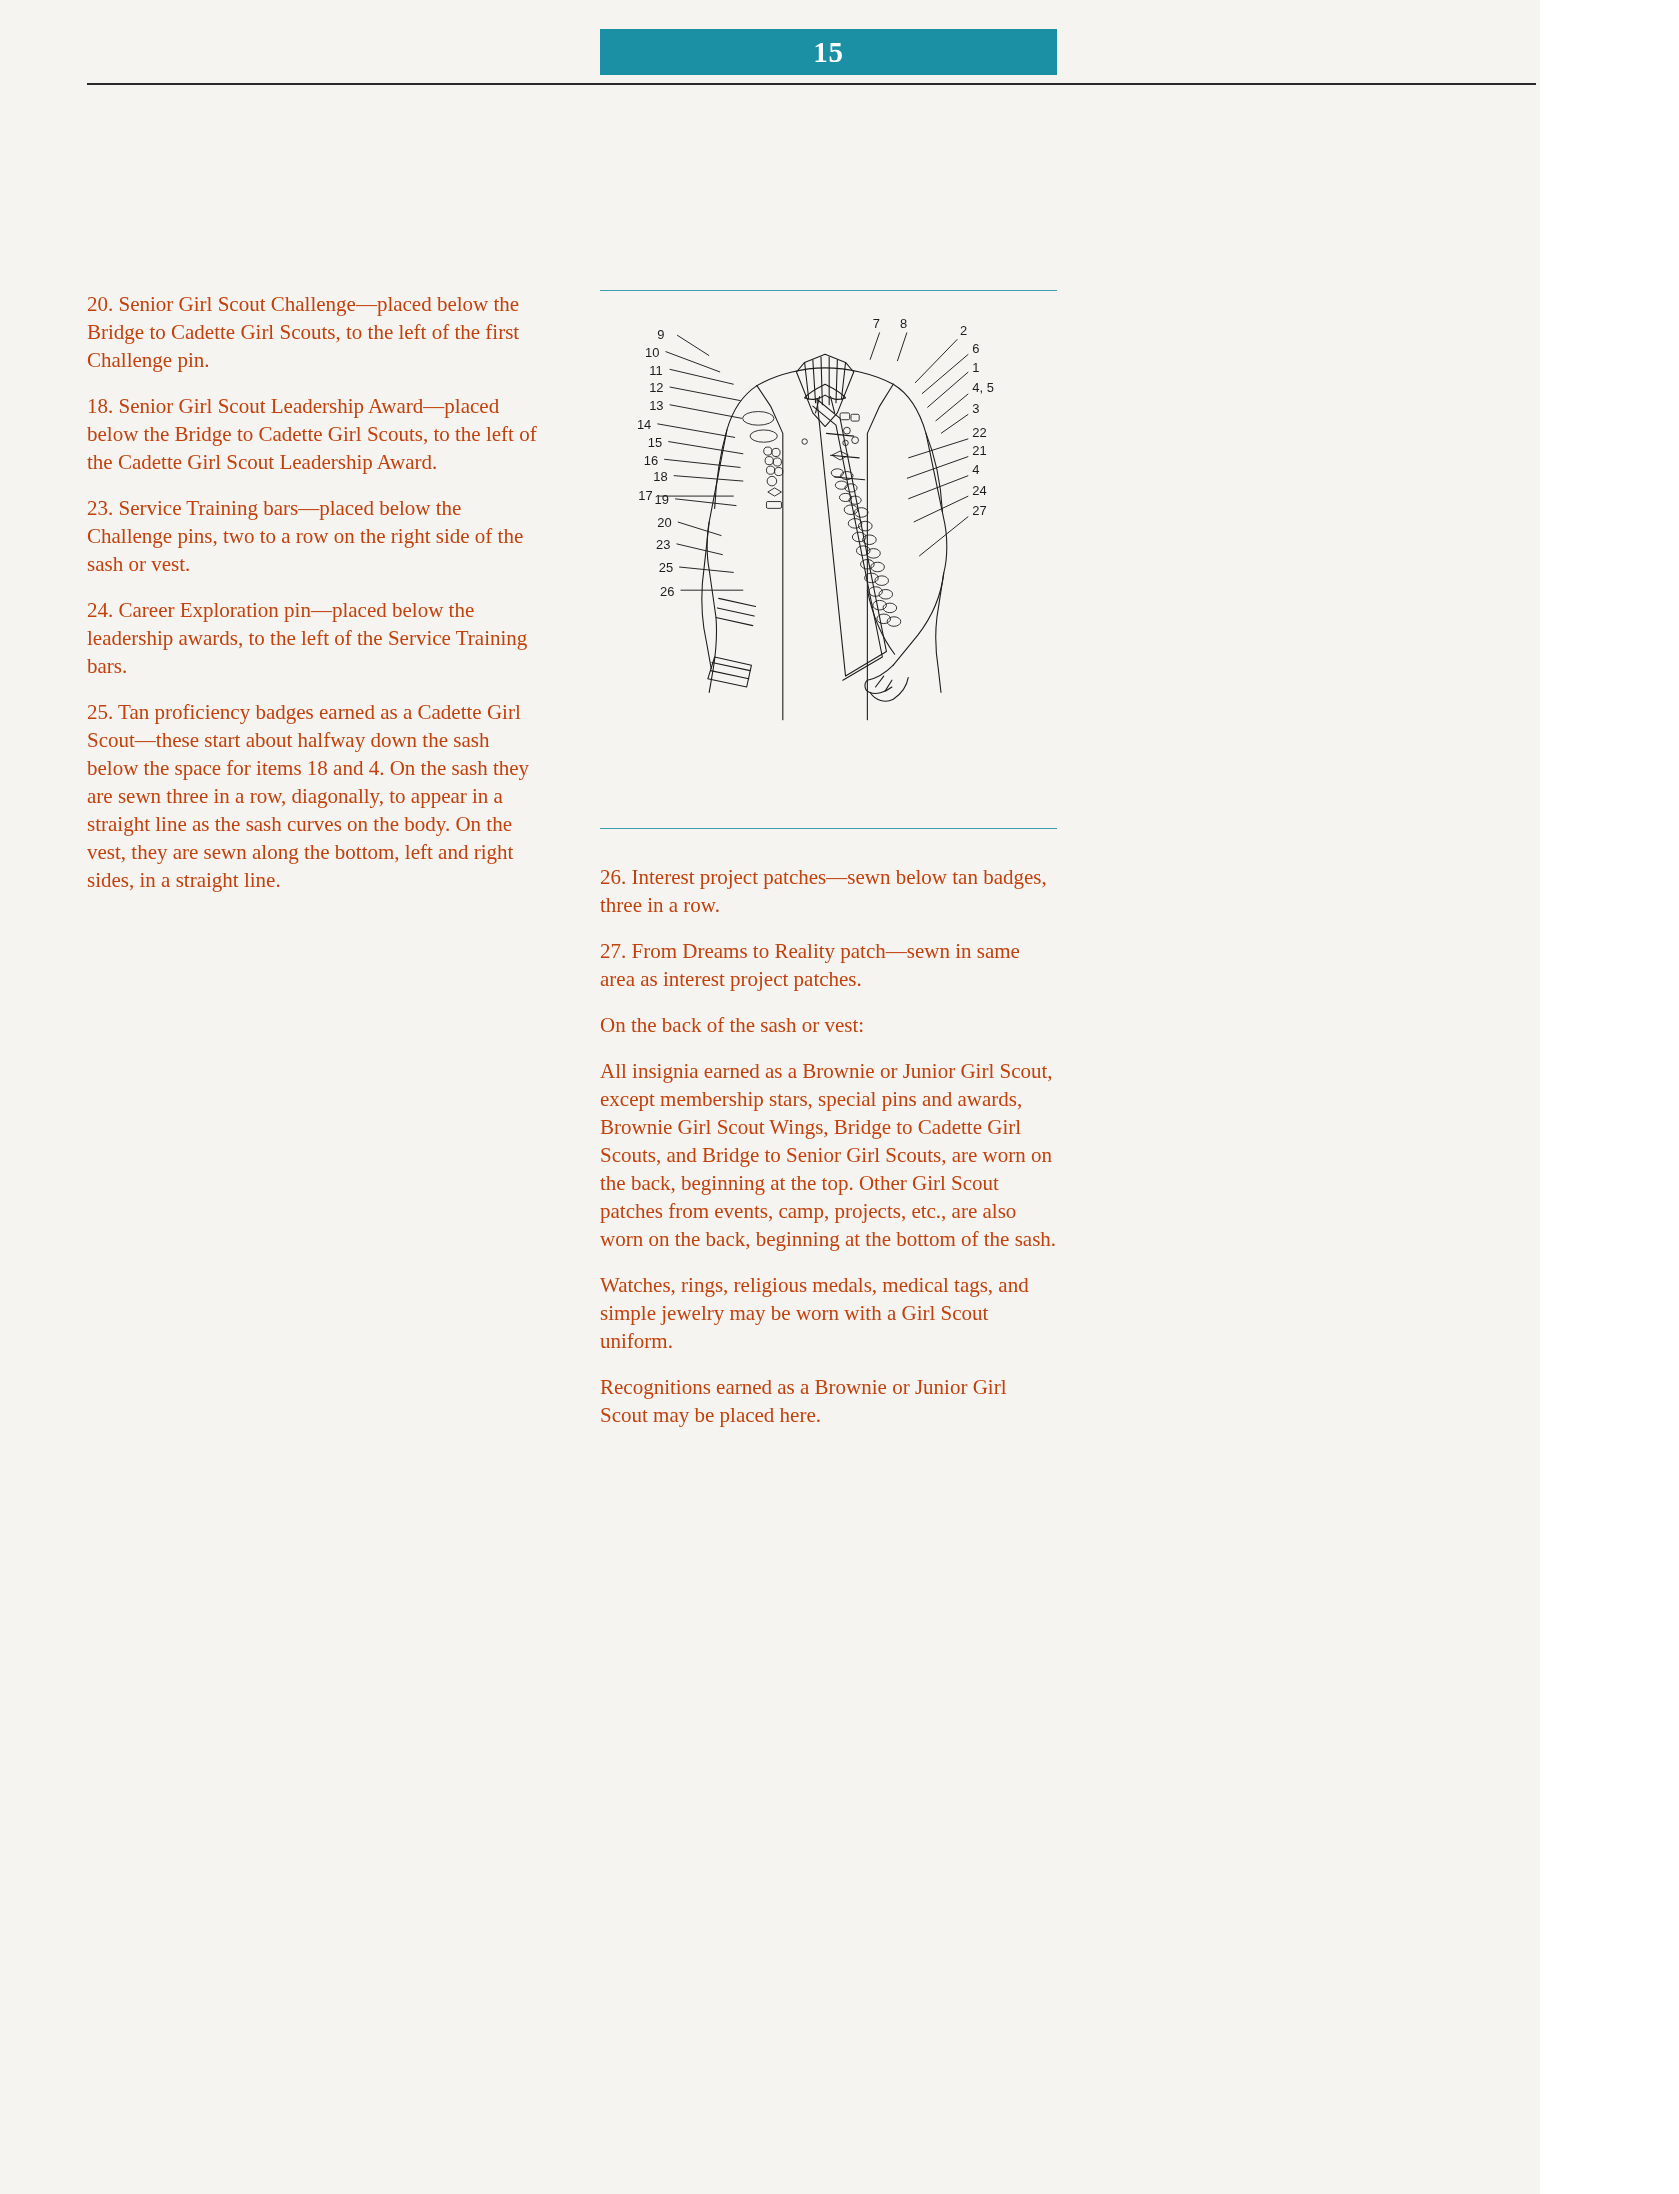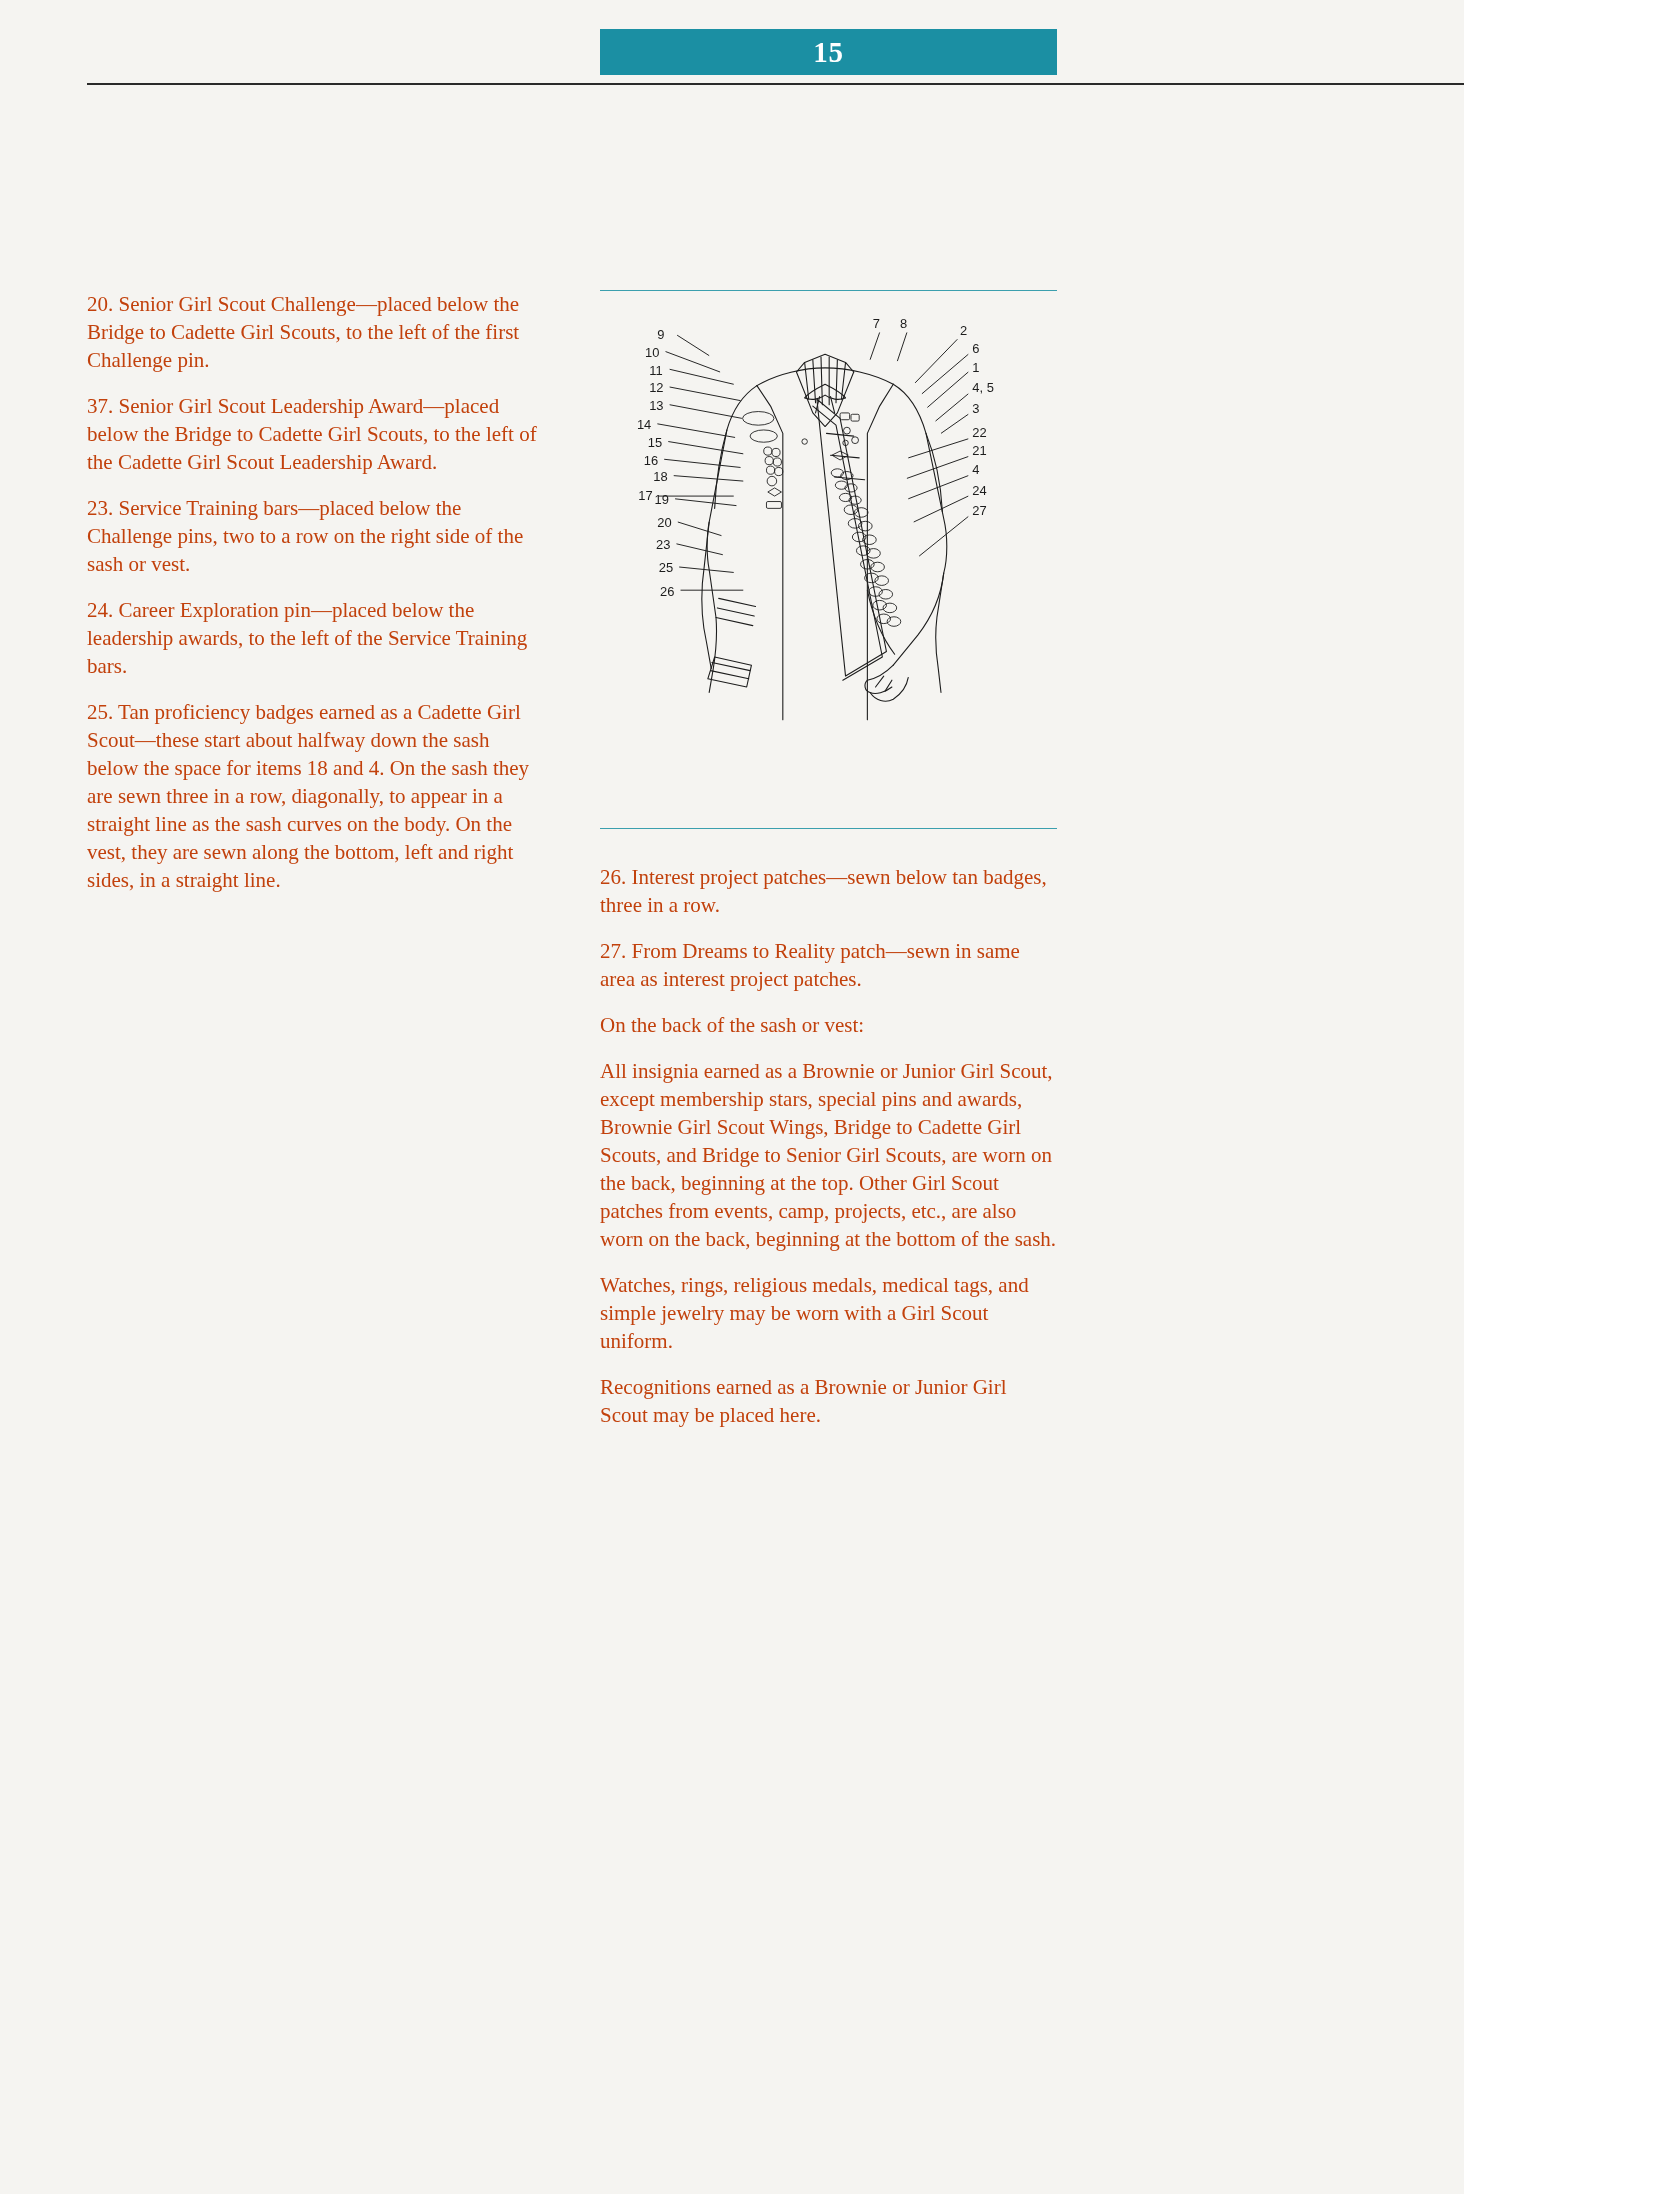--- a/index.html
+++ b/index.html
@@ -5,25 +5,24 @@
   html, body {
     margin: 0;
     padding: 0;
     background: #ffffff;
   }
   body {
     font-family: "Liberation Serif", serif;
   }
   .page {
     position: relative;
-    width: 1428px;
+    width: 1540px;
     height: 2194px;
     background: #f4f3f0;
     overflow: hidden;
-    padding-left: 36px;
   }
   .page-inner {
     position: absolute;
     left: 0; top: 0;
     width: 1679px;
     height: 2194px;
     background: #f5f4f1;
   }
   
   .page-number-band {
@@ -119,21 +118,21 @@
 
 <div class="page">
   <div class="page-inner"></div>
 
   <div class="page-number-band"></div>
   <div class="page-number">15</div>
   <div class="header-rule"></div>
 
   <div class="col-left">
     <p class="para">20. Senior Girl Scout Challenge—placed below the Bridge to Cadette Girl Scouts, to the left of the first Challenge pin.</p>
-    <p class="para">37. Senior Girl Scout Leadership Award—placed below the Bridge to Cadette Girl Scouts, to the left of the Cadette Girl Scout Leadership Award.</p>
+    <p class="para">18. Senior Girl Scout Leadership Award—placed below the Bridge to Cadette Girl Scouts, to the left of the Cadette Girl Scout Leadership Award.</p>
     <p class="para">23. Service Training bars—placed below the Challenge pins, two to a row on the right side of the sash or vest.</p>
     <p class="para">24. Career Exploration pin—placed below the leadership awards, to the left of the Service Training bars.</p>
     <p class="para">25. Tan proficiency badges earned as a Cadette Girl Scout—these start about halfway down the sash below the space for items 18 and 4. On the sash they are sewn three in a row, diagonally, to appear in a straight line as the sash curves on the body. On the vest, they are sewn along the bottom, left and right sides, in a straight line.</p>
   </div>
 
   <div class="figure-box">
     <div class="fig-rule top"></div>
     <div class="fig-rule bottom"></div>
 
     <svg class="figure-svg" viewBox="0 0 670 770">

